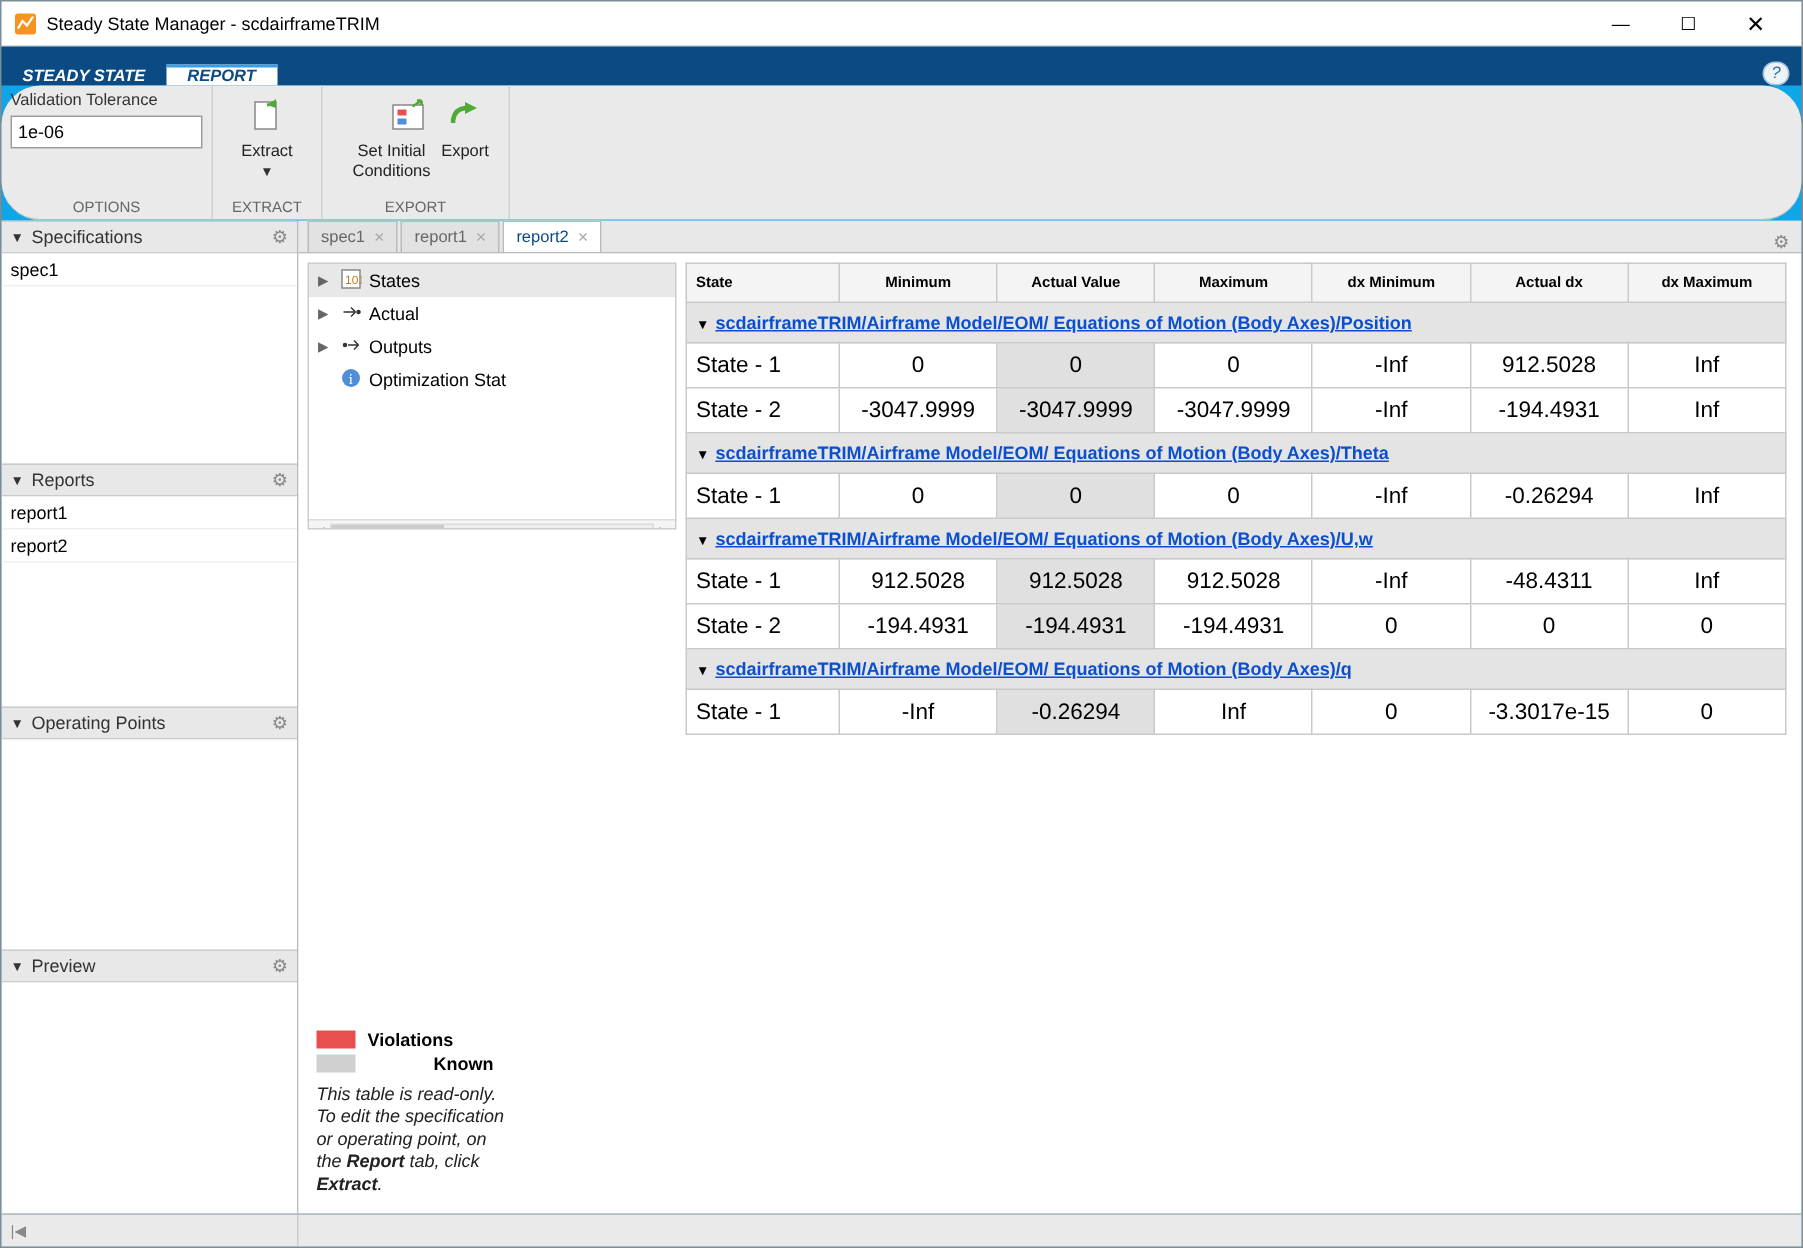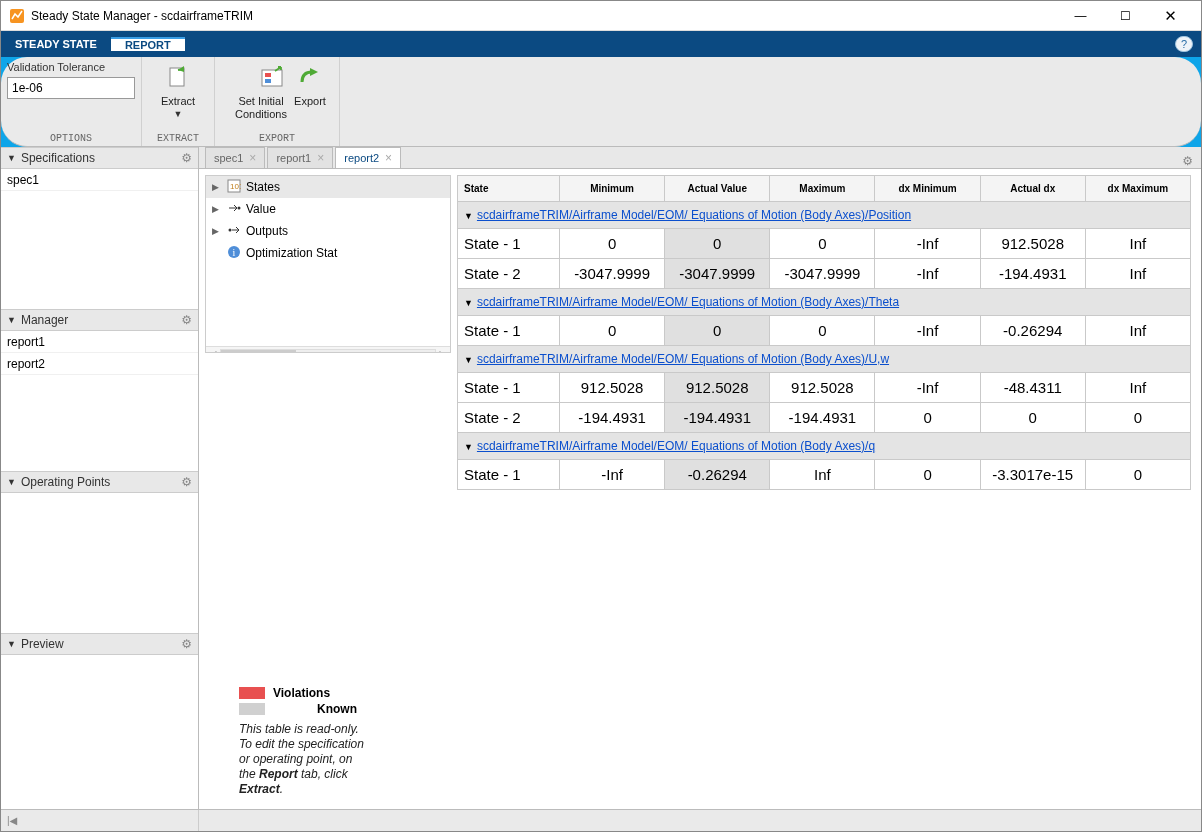--- a/index.html
+++ b/index.html
@@ -26,21 +26,22 @@
   border-bottom: 1px solid #ddd;
 }
 .title-bar .icon { width: 16px; height: 16px; margin-right: 6px; }
 .title-text { flex: 1; font-size: 12px; }
 .title-controls { display: flex; align-items: center; }
 .title-controls > div { width: 45px; height: 30px; display:flex; align-items:center; justify-content:center; color:#000; font-family:Arial; }
 .ribbon-tabs {
   height: 26px;
   background: #0b4a82;
   display: flex;
-  align-items: center;
+  align-items: flex-end;
+  font-style: italic;
 }
 .ribbon-tab {
   padding: 0 14px;
   display: flex;
   align-items: center;
   font-size: 11px;
   font-weight: bold;
   color: #fff;
   cursor: pointer;
 }
@@ -65,21 +66,21 @@
   border-bottom: 1px solid #bbb;
   border-radius: 26px;
 }
 .toolstrip-group {
   display: flex;
   flex-direction: column;
   padding: 4px 6px 0 6px;
   border-right: 1px solid #d0d0d0;
 }
 .toolstrip-group .group-body { flex:1; display:flex; align-items:flex-start; }
-.toolstrip-group .group-label { text-align:center; font-size:10px; color:#666; padding-bottom:2px;font-family:Liberation Mono, monospace;}
+.toolstrip-group .group-label { text-align:center; font-size:10px; color:#666; padding-bottom:2px;}
 .tol-label { font-size:11px; color:#333; margin-bottom:4px;}
 .tol-input { width:128px; height:22px; border:1px solid #999; background:#fff; padding:0 4px; font-size:12px;}
 .ts-btn { display:flex; flex-direction:column; align-items:center; width:60px; padding-top:2px; cursor:pointer;}
 .ts-btn .icon-box { width:30px; height:30px; display:flex; align-items:center; justify-content:center;}
 .ts-btn .lbl { font-size:11px; color:#222; text-align:center; line-height:1.15; margin-top:2px;}
 .ts-caret { font-size:9px; color:#333; margin-top:1px;}
 .content { flex:1; display:flex; overflow:hidden;}
 .left-dock { width:198px; background:#fff; border-right:1px solid #bbb; display:flex; flex-direction:column;}
 .dock-panel { display:flex; flex-direction:column; }
 .dock-hdr { height:22px; background:#e8e8e8; border-top:1px solid #ccc; border-bottom:1px solid #ccc;
@@ -103,36 +104,36 @@
 .tree-col { width:252px; padding:6px 0 6px 6px; display:flex; flex-direction:column;}
 .tree-box { border:1px solid #ccc; background:#fff; height:178px; overflow:hidden;}
 .tree-row { height:22px; display:flex; align-items:center; padding:0 6px; font-size:12px;}
 .tree-row.sel{ background:#e8e8e8;}
 .tree-row .exp{ font-size:9px; width:10px; color:#666;}
 .tree-row .ic{ width:16px; text-align:center; margin:0 4px;}
 .tree-scroll{ height:14px; display:flex; align-items:center; border-top:1px solid #ddd; background:#f5f5f5;}
 .tree-scroll .arrow{ width:14px; text-align:center; font-size:9px; color:#666;}
 .tree-scroll .track{ flex:1; height:10px; background:#eee; position:relative; border:1px solid #ddd;}
 .tree-scroll .thumb{ position:absolute; left:0; width:35%; top:0; bottom:0; background:#ccc;}
-.legend-box { margin-top:auto; padding:6px; font-size:12px;margin-left:28px;}
+.legend-box { margin-top:auto; padding:6px; font-size:12px;}
 .legend-row{display:flex; align-items:center; margin-bottom:2px;}
 .leg-swatch{width:26px; height:12px; margin-right:8px;}
 .leg-red{background:#e85050;}
 .leg-gray{background:#d0d0d0;}
 .note-text{ font-style:italic; font-size:12px; color:#222; line-height:1.25; max-width:130px; margin-top:6px;}
 .table-col { flex:1; padding:6px 10px 6px 6px; overflow:auto;}
 table.report-table{ border-collapse:collapse; width:100%; table-layout:fixed;}
 .report-table th{ background:#f4f4f4; border:1px solid #c9c9c9; font-weight:bold; font-size:10px;
   padding:7px 6px; text-align:center;}
 .report-table th:first-child{ text-align:left;}
 .report-table td{ border:1px solid #c9c9c9; font-size:15px; padding:6px 6px; text-align:center;}
 .report-table td.state-label{ text-align:left;}
 tr.group-row td{ background:#e4e4e4; text-align:left; font-size:12px; padding:6px;}
 tr.group-row .tri{ font-size:9px; margin-right:4px;}
-tr.group-row a{ color:#0b4fcd; text-decoration:underline; font-weight:normal;}
+tr.group-row a{ color:#0b4fcd; text-decoration:underline; font-weight:bold;}
 td.known{ background:#e0e0e0;}
 .status-bar { height:22px; background:#eaeaea; border-top:1px solid #bbb; display:flex; align-items:center;}
 .status-left{ width:198px; display:flex; align-items:center; padding:0 6px; border-right:1px solid #ccc; height:100%;}
 .status-left span{ color:#888; font-size:10px;}
 .status-msg{ flex:1; padding:0 8px; font-size:12px; color:#333;}
 </style>
 </head>
 <body>
 
 <div class="window">
@@ -221,21 +222,21 @@
           <span>Specifications</span>
           <span class="gear">⚙</span>
         </div>
         <div id="specs-body" class="dock-list">
             <div class="dock-item">spec1</div>
           </div>
       </div>
       <div class="dock-panel">
         <div class="dock-hdr">
           <span class="tri">▼</span>
-          <span>Manager</span>
+          <span>Reports</span>
           <span class="gear">⚙</span>
         </div>
         <div id="reports-body" class="dock-list">
             <div class="dock-item">report1</div>
             <div class="dock-item">report2</div>
           </div>
       </div>
       <div class="dock-panel">
         <div class="dock-hdr">
           <span class="tri">▼</span>
@@ -286,21 +287,21 @@
               <span>States</span>
             </div>
             <div class="tree-row">
               <span class="exp">▶</span>
               <span class="ic">
                 <svg width="14" height="14">
                     <path d="M2 7 L10 7 M10 7 L7 4 M10 7 L7 10" stroke="#333" fill="none"></path>
                     <circle cx="12" cy="7" r="1.5" fill="#333"></circle>
                   </svg>
               </span>
-              <span>Value</span>
+              <span>Actual</span>
             </div>
             <div class="tree-row">
               <span class="exp">▶</span>
               <span class="ic">
                 <svg width="14" height="14">
                     <circle cx="3" cy="7" r="1.5" fill="#333"></circle>
                     <path d="M5 7 L12 7 M12 7 L9 4 M12 7 L9 10" stroke="#333" fill="none"></path>
                   </svg>
               </span>
               <span>Outputs</span>

